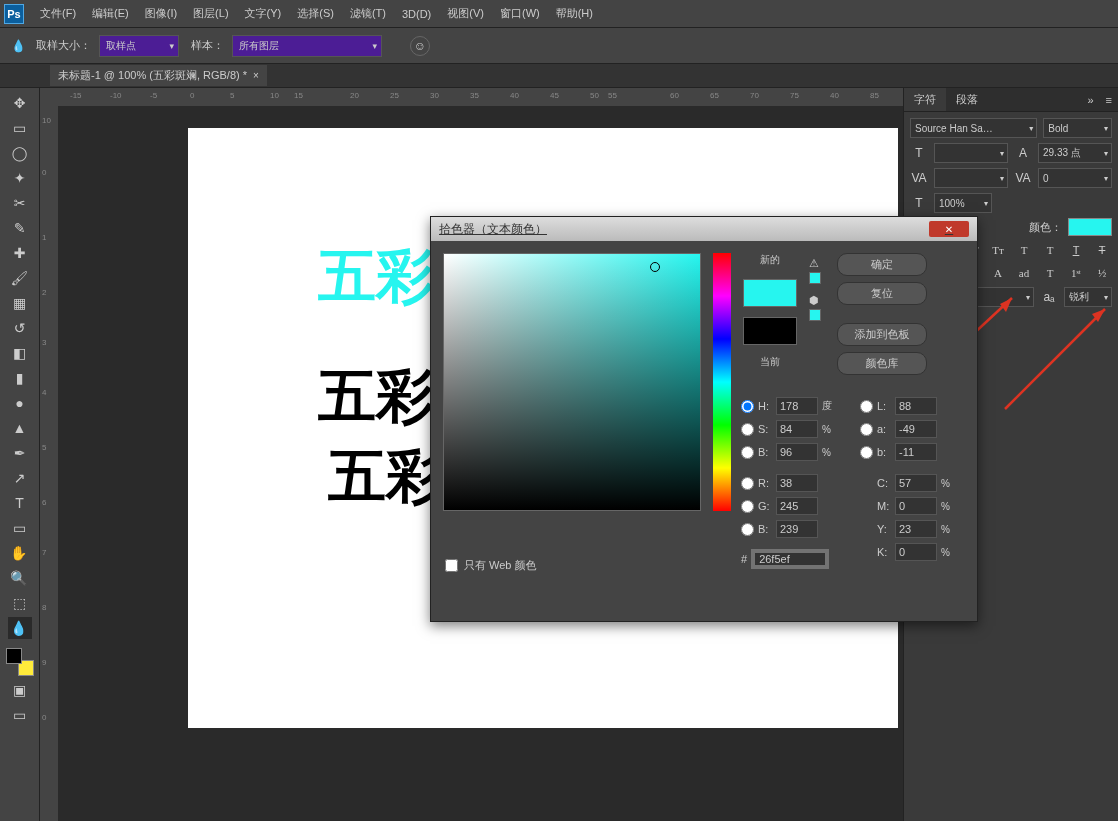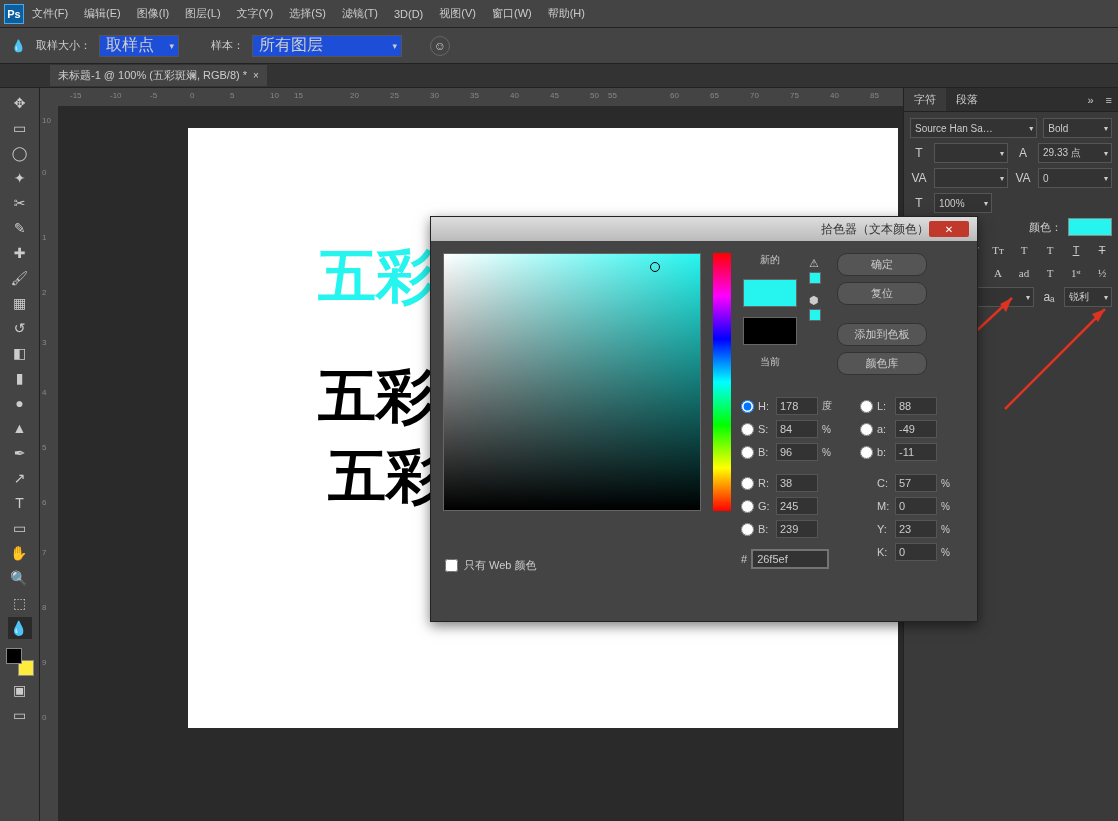--- a/index.html
+++ b/index.html
@@ -1,21 +1,21 @@
 <!DOCTYPE html>
 <html><head>
 <meta charset="utf-8">
 <style>
 * { margin:0; padding:0; box-sizing:border-box; font-family:"Microsoft YaHei",Arial,sans-serif; }
 body { background:#323232; color:#ccc; font-size:11px; width:1118px; height:821px; overflow:hidden; position:relative; }
 .menubar { background:#444; height:28px; display:flex; align-items:center; padding:0 4px; border-bottom:1px solid #222; }
-.ps-logo { width:20px; height:20px; background:#0b5f9e; color:#fff; font-weight:bold; font-size:11px; display:flex; align-items:center; justify-content:center; margin-right:0; border:1px solid #4fa8e4; }
+.ps-logo { width:20px; height:20px; background:#0b5f9e; color:#fff; font-weight:bold; font-size:11px; display:flex; align-items:center; justify-content:center; margin-right:8px; border:1px solid #4fa8e4; }
 .menu-item { padding:4px 8px; cursor:pointer; }
 .optbar { background:#444; height:36px; display:flex; align-items:center; padding:0 10px; gap:8px; border-bottom:1px solid #222; }
-.dropdown { background:#1d4ed8; border:1px solid #555; padding:2px 18px 2px 6px; position:relative; font-size:16px; min-width:80px; height:22px; display:flex; align-items:center; }
+.dropdown { background:#4c1d95; border:1px solid #555; padding:2px 18px 2px 6px; position:relative; font-size:10px; min-width:80px; height:22px; display:flex; align-items:center; }
 .dropdown::after { content:"▾"; position:absolute; right:4px; font-size:9px; }
 .tabbar { background:#333; height:24px; display:flex; align-items:center; padding-left:50px; border-bottom:1px solid #222; }
 .doctab { background:#444; padding:3px 8px; font-size:11px; display:flex; align-items:center; gap:6px; }
 .doctab .x { font-size:10px; cursor:pointer; }
 .middle { display:flex; height:calc(100% - 88px); }
 .toolbar { width:40px; background:#444; display:flex; flex-direction:column; align-items:center; padding-top:4px; gap:3px; border-right:1px solid #222; }
 .tool { width:24px; height:22px; display:flex; align-items:center; justify-content:center; font-size:14px; cursor:pointer; color:#ccc; }
 .tool.sel { background:#2a2a2a; }
 .fgbg { position:relative; width:28px; height:28px; margin-top:6px; }
 .fg { position:absolute; width:16px; height:16px; background:#000; border:1px solid #888; top:0; left:0; }
@@ -37,40 +37,40 @@
 .rbody { padding:6px; }
 .rrow { display:flex; gap:6px; margin-bottom:5px; align-items:center; }
 .rsel { background:#333; border:1px solid #555; padding:2px 4px; font-size:10px; flex:1; position:relative; height:20px; display:flex; align-items:center; }
 .rsel::after { content:"▾"; position:absolute; right:3px; font-size:8px; }
 .ricon { width:18px; height:18px; display:flex; align-items:center; justify-content:center; font-size:12px; }
 .swatch { width:44px; height:18px; background:#26f5ef; border:1px solid #888; }
 .tbtn { width:20px; height:18px; display:flex; align-items:center; justify-content:center; font-size:11px; cursor:pointer; font-family:serif; }
 
 
 .picker { position:absolute; left:430px; top:216px; width:548px; height:406px; background:#444; border:1px solid #222; box-shadow:0 4px 12px rgba(0,0,0,0.5); z-index:10; }
-.picker-title { background:linear-gradient(#ddd,#bbb); color:#333; padding:4px 8px; font-size:12px; display:flex; justify-content:flex-end; align-items:center; height:24px; }
+.picker-title { background:linear-gradient(#ddd,#bbb); color:#333; padding:4px 8px; font-size:12px; display:flex; justify-content:space-between; align-items:center; height:24px;text-decoration:underline; }
 .picker-close { background:#c0392b; color:#fff; width:40px; height:16px; display:flex; align-items:center; justify-content:center; font-size:10px; cursor:pointer; border-radius:2px; }
 .picker-body { display:flex; padding:12px; gap:12px; }
 .sv-box { width:258px; height:258px; background:linear-gradient(to top,#000,transparent),linear-gradient(to right,#fff,#26f5ef); position:relative; border:1px solid #666; }
 .sv-cursor { position:absolute; width:10px; height:10px; border:1px solid #000; border-radius:50%; top:8px; right:40px; }
 .hue-bar { width:18px; height:258px; background:linear-gradient(to bottom,#f00,#f0f,#00f,#0ff,#0f0,#ff0,#f00); }
 .prev { width:54px; height:28px; border:1px solid #666; }
 .prev.new { background:#26f5ef; }
 .prev.cur { background:#000; }
 .plabel { font-size:10px; margin-bottom:2px; }
 .pbtn { background:#555; border:1px solid #333; border-radius:10px; padding:3px 0; font-size:11px; cursor:pointer; width:90px; text-align:center; margin-bottom:6px; }
 .picker-right2 { margin-left:4px; }
 .fcol { display:flex; flex-direction:column; gap:5px; }
 .frow { display:flex; align-items:center; gap:4px; font-size:11px; }
 .frow input[type=radio] { margin:0; }
 .frow label { width:14px; }
 .fin { width:42px; background:#333; border:1px solid #555; color:#ccc; padding:1px 3px; font-size:11px; height:18px; }
 .unit { width:14px; font-size:10px; }
 .hexrow { display:flex; align-items:center; gap:4px; margin-top:6px; }
-.hexin { width:78px; background:#333; border:2px solid #737373; color:#ccc; padding:1px 4px; font-size:11px; height:20px; }
+.hexin { width:78px; background:#333; border:4px solid #737373; color:#ccc; padding:1px 4px; font-size:11px; height:20px; }
 .hex-circle { position:absolute; border:3px solid #d32; border-radius:50%/50%; width:120px; height:26px; pointer-events:none; left:737px; top:582px; }
 .webonly { display:flex; gap:6px; margin-top:10px; font-size:11px; position:absolute; bottom:48px; left:14px; }
 
 
 .arrow { position:absolute; pointer-events:none; }
 .arr1 { left:862px; top:288px; width:160px; height:150px; }
 .arr2 { left:1000px; top:304px; width:110px; height:110px; }
 svg.a { width:100%; height:100%; }
 </style>
 </head>
@@ -88,21 +88,21 @@
   <div class="menu-item">3D(D)</div>
   <div class="menu-item">视图(V)</div>
   <div class="menu-item">窗口(W)</div>
   <div class="menu-item">帮助(H)</div>
 </div>
 
 <div class="optbar">
   <span class="ricon">💧</span>
   <span>取样大小：</span>
   <div class="dropdown">取样点</div>
-  <span style="margin-left:24px">样本：</span>
+  <span style="margin-left:4px">样本：</span>
   <div class="dropdown" style="min-width:150px">所有图层</div>
   <span class="ricon" style="margin-left:20px;border:1px solid #666;border-radius:50%;width:20px;height:20px">☺</span>
 </div>
 
 <div class="tabbar">
   <div class="doctab">
     <span>未标题-1 @ 100% (五彩斑斓, RGB/8) *</span>
     <span class="x">×</span>
   </div>
 </div>

